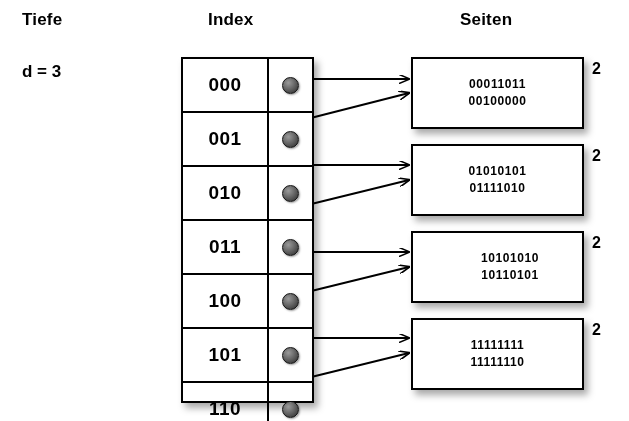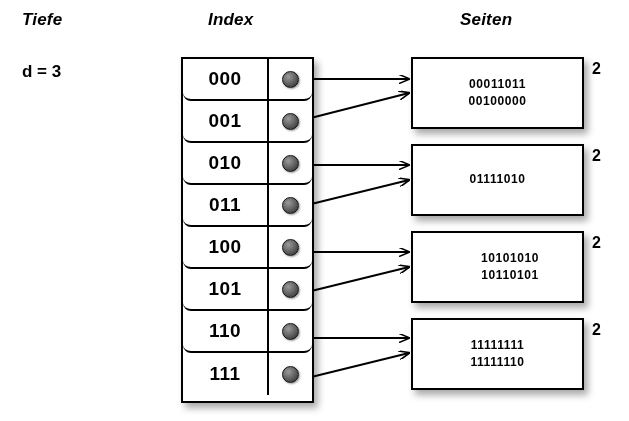--- a/index.html
+++ b/index.html
@@ -17,21 +17,20 @@
   #stage {
     position: absolute;
     left: 0; top: 0;
     width: 629px;
     height: 421px;
   }
 
   
   .col-head {
     position: absolute;
-    font-style: italic;
     font-weight: 600;
     font-size: 17px;
     color: #000;
     white-space: nowrap;
     letter-spacing: 0.2px;
   }
   #head-tiefe  { left: 22px;  top: 10px; }
   #head-index  { left: 208px; top: 10px; }
   #head-seiten { left: 460px; top: 10px; }
 
@@ -53,25 +52,24 @@
     width: 133px;
     height: 346px;
     box-sizing: border-box;
     border: 2.5px solid #000;
     background: #ffffff;
     box-shadow: 4px 5px 7px rgba(0,0,0,0.34);
     z-index: 4;
   }
   .index-row {
     position: relative;
-    height: 42px;
+    height: 54px;
     box-sizing: border-box;
     border-bottom: 2.5px solid #000;
     display: flex;
-    border-radius: 8px;
   }
   .index-row:last-child { border-bottom: none; justify-content: center; }
 
   .index-key {
     width: 86px;
     box-sizing: border-box;
     border-right: 2.5px solid #000;
     display: flex;
     align-items: center;
     justify-content: center;
@@ -230,20 +228,21 @@
 
   </div>
 
   <div class="page-box" style="top:57px;">
     <div class="page-line">00011011</div>
     <div class="page-line">00100000</div>
   </div>
   <div class="page-count" style="top:60px;">2</div>
 
   <div class="page-box" style="top:144px;">
+    <div class="page-line">01010101</div>
     <div class="page-line">01111010</div>
   </div>
   <div class="page-count" style="top:147px;">2</div>
 
   <div class="page-box" style="top:231px;padding-left:25px;">
     <div class="page-line">10101010</div>
     <div class="page-line">10110101</div>
   </div>
   <div class="page-count" style="top:234px;">2</div>
 

